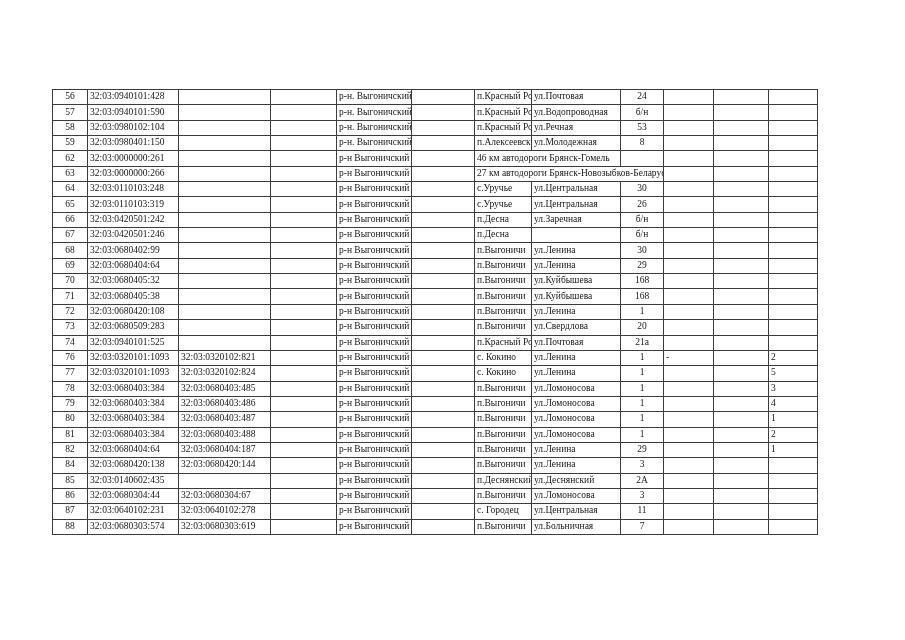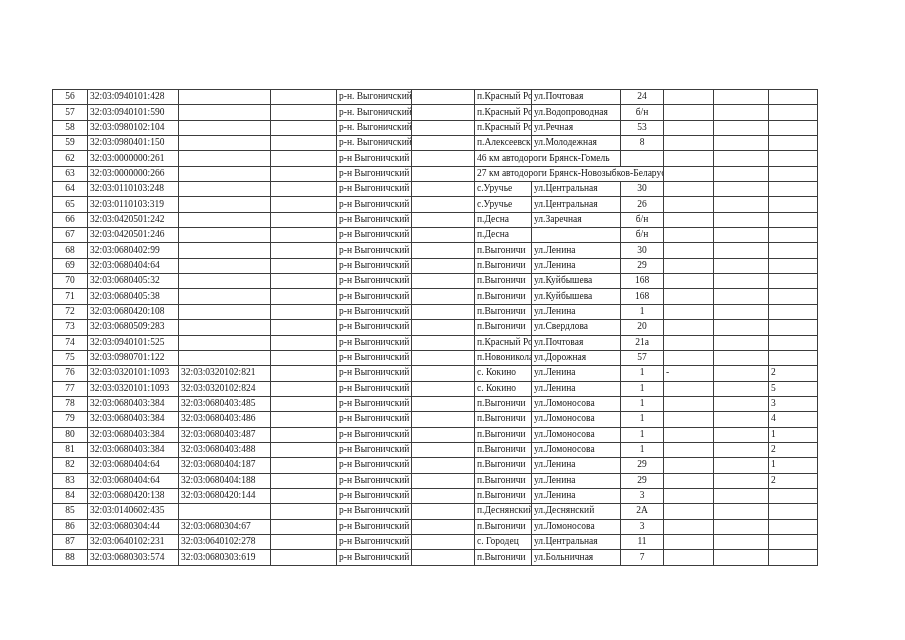--- a/index.html
+++ b/index.html
@@ -289,34 +289,20 @@
           <td class="c-left">р-н Выгоничский</td>
           <td class="c-left"></td>
           <td class="c-left">п.Красный Ро</td>
           <td class="c-left">ул.Почтовая</td>
           <td class="c-center">21а</td>
           <td class="c-left"></td>
           <td class="c-left"></td>
           <td class="c-left"></td>
         </tr>
         <tr>
-          <td class="c-center">75</td>
-          <td class="c-left">32:03:0980701:122</td>
-          <td class="c-left"></td>
-          <td class="c-left"></td>
-          <td class="c-left">р-н Выгоничский</td>
-          <td class="c-left"></td>
-          <td class="c-left">п.Новоникола</td>
-          <td class="c-left">ул.Дорожная</td>
-          <td class="c-center">57</td>
-          <td class="c-left"></td>
-          <td class="c-left"></td>
-          <td class="c-left"></td>
-        </tr>
-        <tr>
           <td class="c-center">76</td>
           <td class="c-left">32:03:0320101:1093</td>
           <td class="c-left">32:03:0320102:821</td>
           <td class="c-left"></td>
           <td class="c-left">р-н Выгоничский</td>
           <td class="c-left"></td>
           <td class="c-left">с. Кокино</td>
           <td class="c-left">ул.Ленина</td>
           <td class="c-center">1</td>
           <td class="c-left artifact">-</td>
@@ -399,34 +385,20 @@
           <td class="c-left">32:03:0680404:187</td>
           <td class="c-left"></td>
           <td class="c-left">р-н Выгоничский</td>
           <td class="c-left"></td>
           <td class="c-left">п.Выгоничи</td>
           <td class="c-left">ул.Ленина</td>
           <td class="c-center">29</td>
           <td class="c-left"></td>
           <td class="c-left"></td>
           <td class="c-left">1</td>
-        </tr>
-        <tr>
-          <td class="c-center">83</td>
-          <td class="c-left">32:03:0680404:64</td>
-          <td class="c-left">32:03:0680404:188</td>
-          <td class="c-left"></td>
-          <td class="c-left">р-н Выгоничский</td>
-          <td class="c-left"></td>
-          <td class="c-left">п.Выгоничи</td>
-          <td class="c-left">ул.Ленина</td>
-          <td class="c-center">29</td>
-          <td class="c-left"></td>
-          <td class="c-left"></td>
-          <td class="c-left">2</td>
         </tr>
         <tr>
           <td class="c-center">84</td>
           <td class="c-left">32:03:0680420:138</td>
           <td class="c-left">32:03:0680420:144</td>
           <td class="c-left"></td>
           <td class="c-left">р-н Выгоничский</td>
           <td class="c-left"></td>
           <td class="c-left">п.Выгоничи</td>
           <td class="c-left">ул.Ленина</td>

